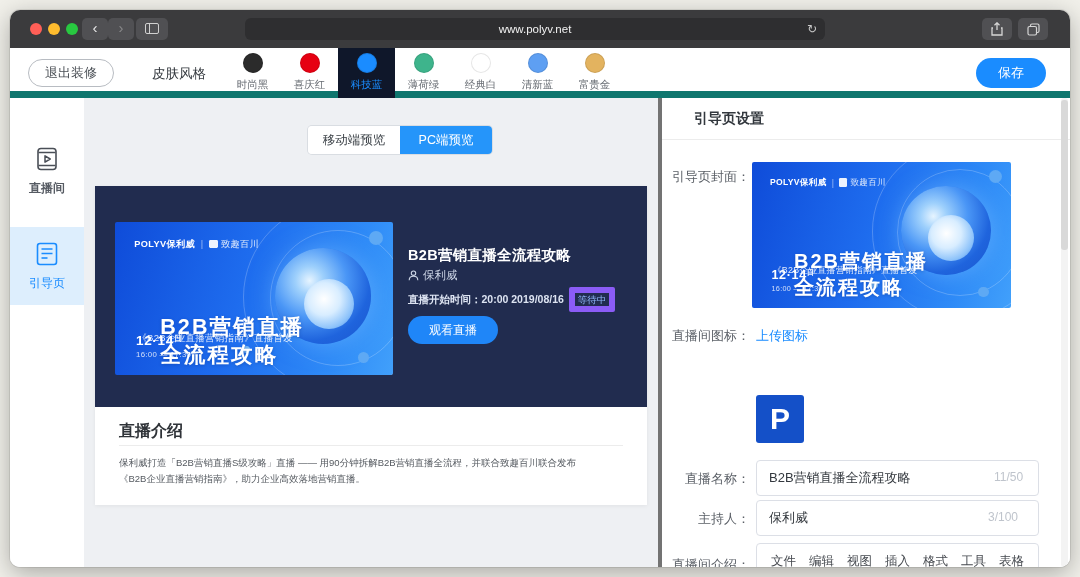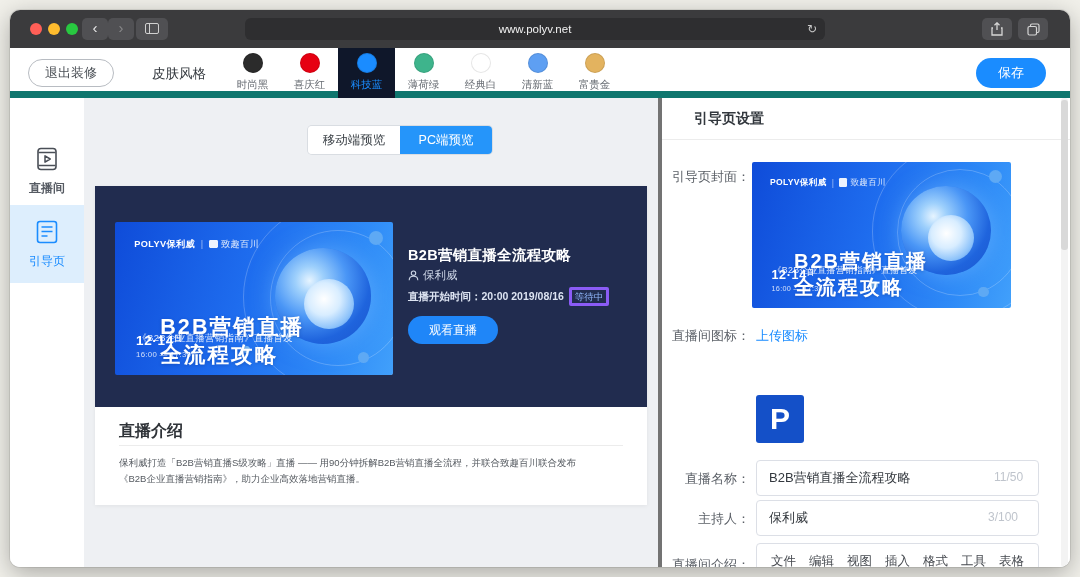--- a/index.html
+++ b/index.html
@@ -93,21 +93,21 @@
   .b-sub { position:absolute; left:2.35em; top:11.6em; color:rgba(255,255,255,.88); font-size:0.95em; letter-spacing:.03em; }
   .b-date { position:absolute; left:2.1em; bottom:1.6em; color:#fff; }
   .b-d1 { font-size:1.35em; font-weight:bold; letter-spacing:.05em; }
   .b-d2 { font-size:0.8em; font-weight:bold; vertical-align:top; opacity:.9; }
   .b-time { font-size:0.78em; opacity:.8; margin-top:.25em; letter-spacing:.04em; }
   
   .live-info { position:absolute; left:313px; top:0; width:230px; height:221px; color:#fff; }
   .li-title { position:absolute; top:60px; font-size:14.5px; font-weight:bold; letter-spacing:.3px; }
   .li-speaker { position:absolute; top:82px; font-size:11.5px; color:#ccd5e6; display:flex; align-items:center; gap:4px; }
   .li-time { position:absolute; top:101px; font-size:10.5px; color:#dde4f2; font-weight:bold; white-space:nowrap; }
-  .li-badge { display:inline-block; margin-left:5px; padding:0 3px; border:3px solid #8b5cf6; border-radius:2px; color:#8fb5fa; font-size:9.5px; font-weight:normal; line-height:13px; }
+  .li-badge { display:inline-block; margin-left:5px; padding:0 3px; border:6px solid #8b5cf6; border-radius:2px; color:#8fb5fa; font-size:9.5px; font-weight:normal; line-height:13px; }
   .watch-btn { position:absolute; top:130px; left:0; width:90px; height:28px; border:none; border-radius:14px; background:#1f86f8; color:#fff; font-size:12px; }
   
   .intro { position:absolute; left:0; top:221px; width:552px; height:98px; background:#fff; }
   .intro-h { position:absolute; left:24px; top:14px; font-size:16px; font-weight:bold; color:#2f3338; }
   .intro-div { position:absolute; left:24px; right:24px; top:38px; height:1px; background:#ececec; }
   .intro-body { position:absolute; left:24px; top:48px; width:478px; font-size:9.5px; color:#555a60; line-height:1.7; }
   
   .rpanel { position:absolute; left:648px; top:0; width:412px; height:100%; background:#fff; border-left:4px solid #737373; }
   .rp-title { position:absolute; left:32px; top:12px; font-size:14px; font-weight:bold; color:#33383e; }
   .rp-div { position:absolute; left:0; top:41px; width:100%; height:1px; background:#ececec; }
@@ -198,21 +198,21 @@
         <span class="si-icon">
           <svg width="26" height="26" viewBox="0 0 26 26">
             <rect x="4" y="2.5" width="18" height="21" rx="3" stroke="#4a4f57" stroke-width="1.6" fill="none"></rect>
             <line x1="4.5" y1="6.5" x2="21.5" y2="6.5" stroke="#4a4f57" stroke-width="1.4"></line>
             <line x1="4.5" y1="19.5" x2="21.5" y2="19.5" stroke="#4a4f57" stroke-width="1.4"></line>
             <path d="M11 9.8 L16.2 13 L11 16.2 Z" stroke="#4a4f57" stroke-width="1.5" fill="none" stroke-linejoin="round"></path>
           </svg>
         </span>
         <span class="silabel">直播间</span>
       </div>
-      <div class="side-item selected" style="top:107px;">
+      <div class="side-item selected" style="top:129px;">
         <span class="si-icon">
           <svg width="26" height="26" viewBox="0 0 26 26">
             <rect x="3.5" y="2.5" width="19" height="21" rx="2.5" stroke="#1a8cff" stroke-width="1.6" fill="none"></rect>
             <line x1="7.5" y1="8" x2="18.5" y2="8" stroke="#1a8cff" stroke-width="1.6"></line>
             <line x1="7.5" y1="12.5" x2="18.5" y2="12.5" stroke="#1a8cff" stroke-width="1.6"></line>
             <line x1="7.5" y1="17" x2="13.5" y2="17" stroke="#1a8cff" stroke-width="1.6"></line>
           </svg>
         </span>
         <span class="silabel">引导页</span>
       </div>

